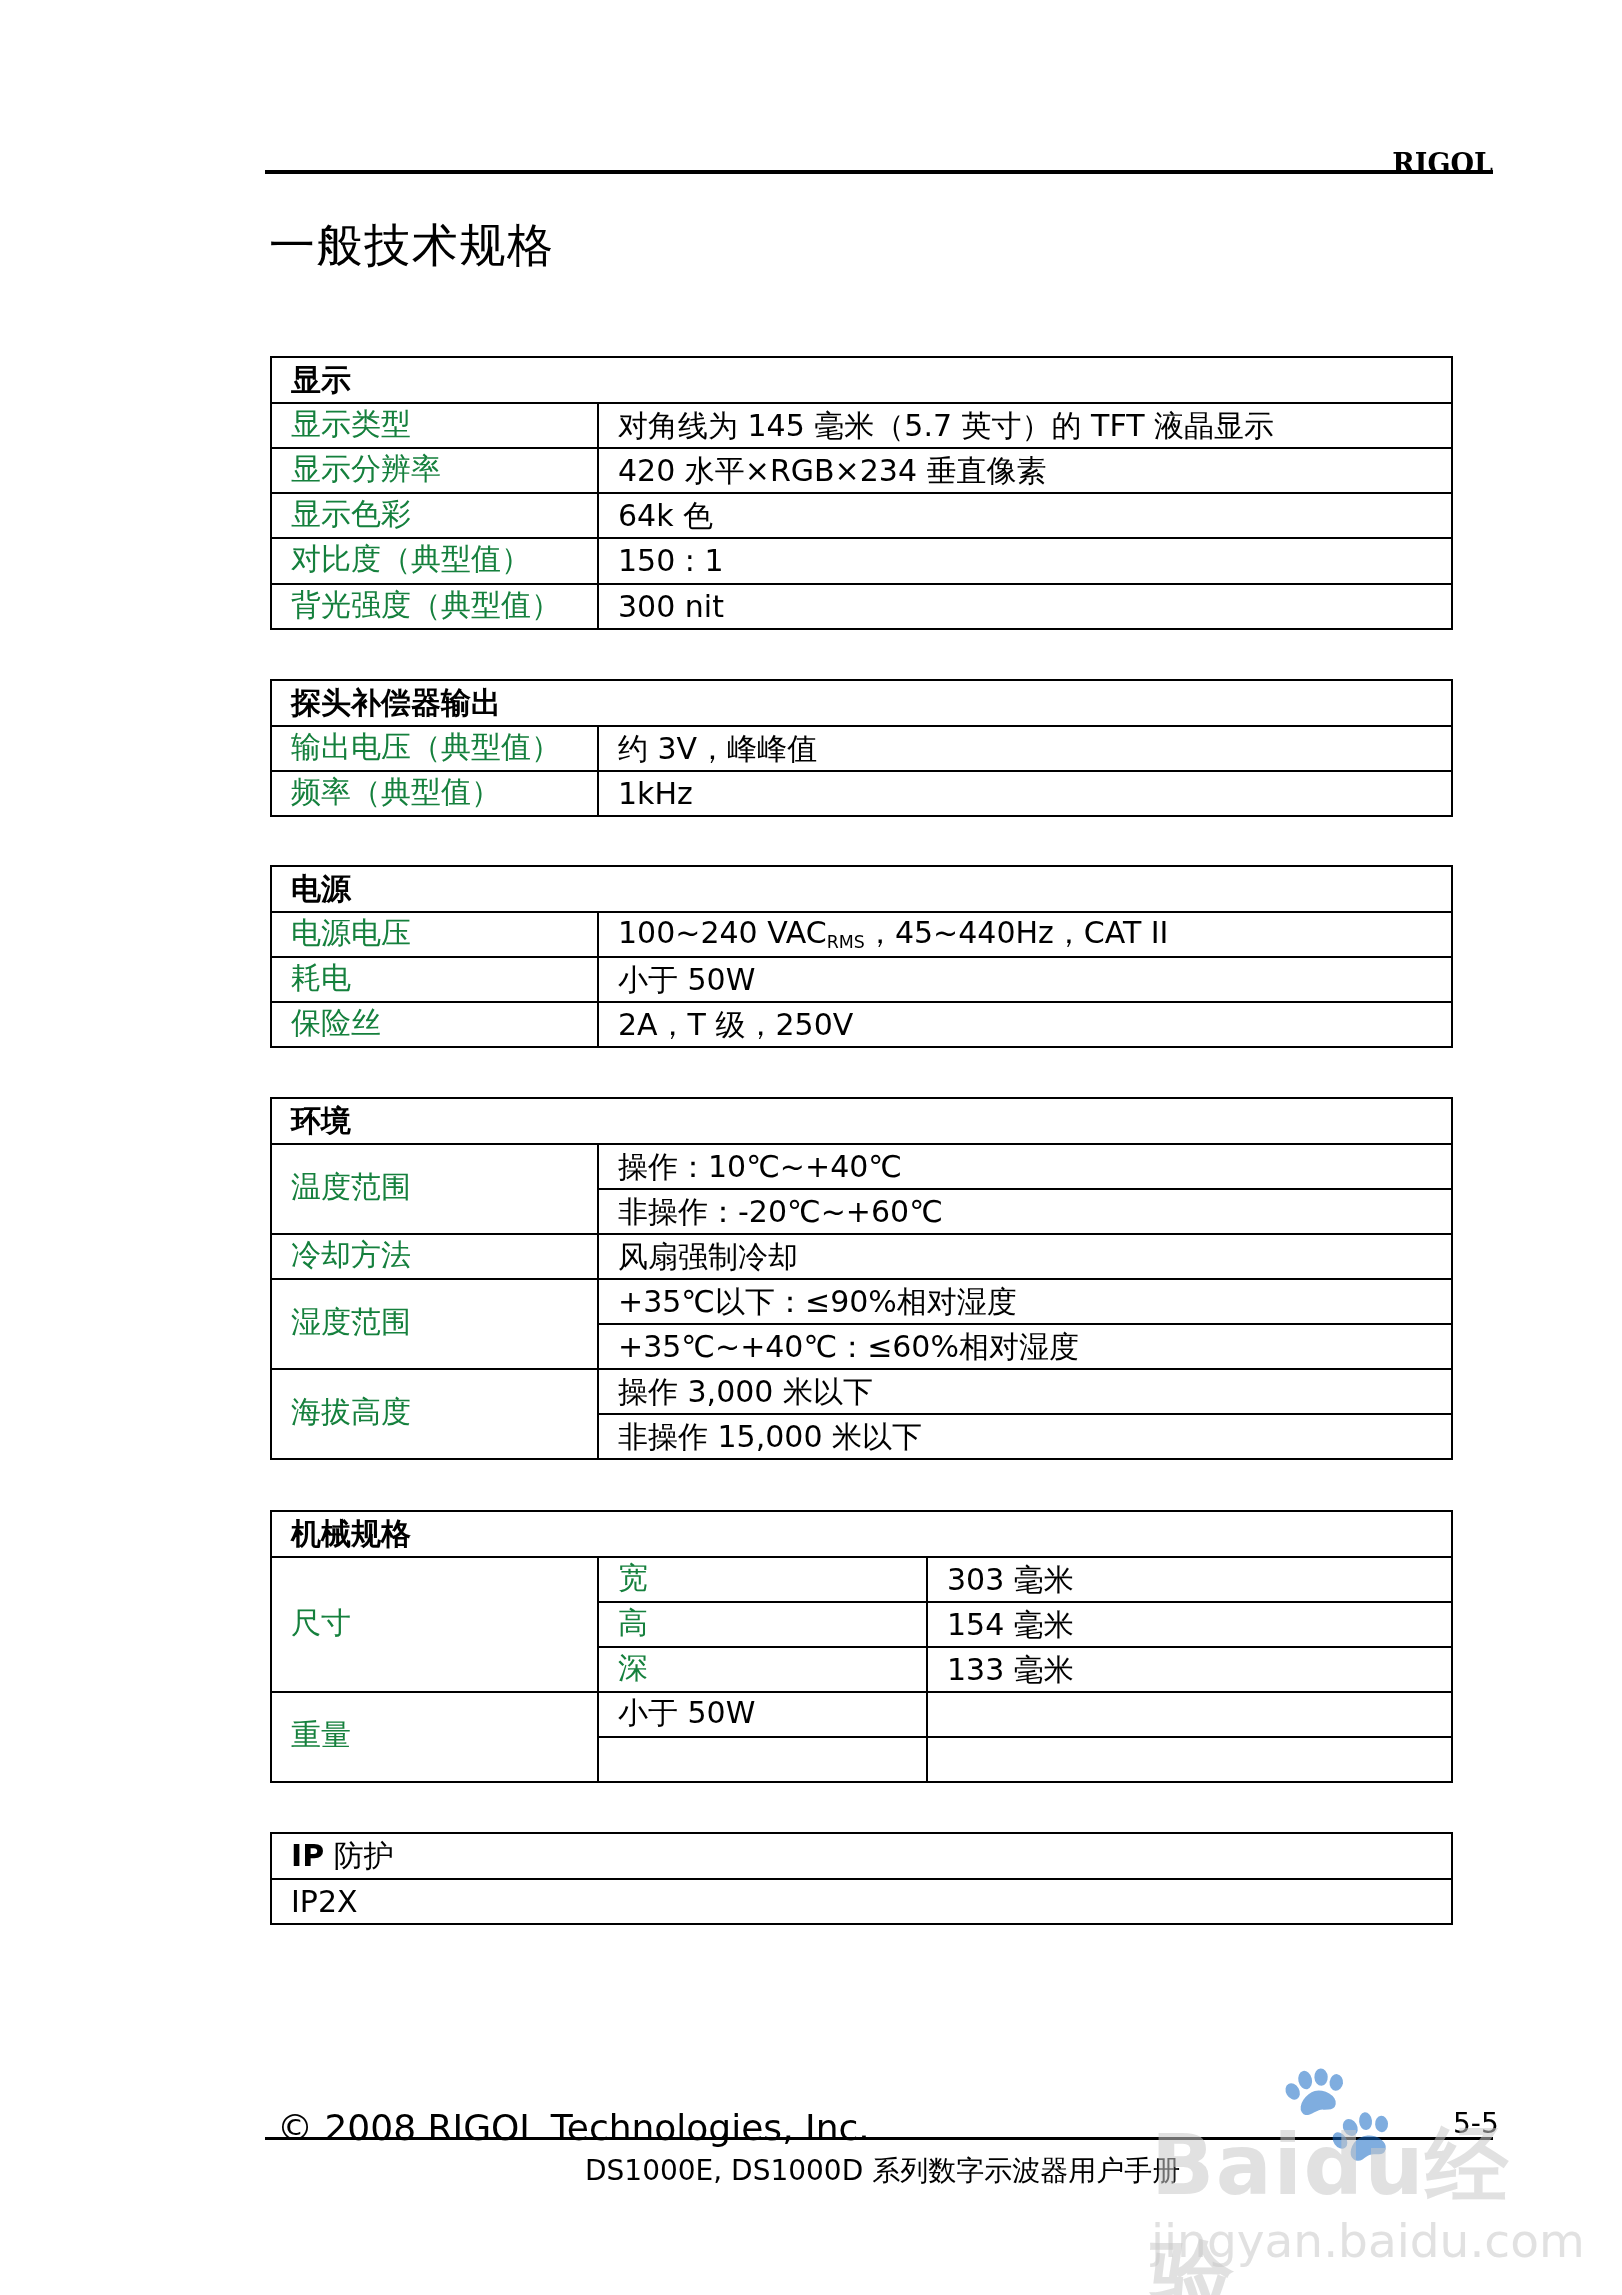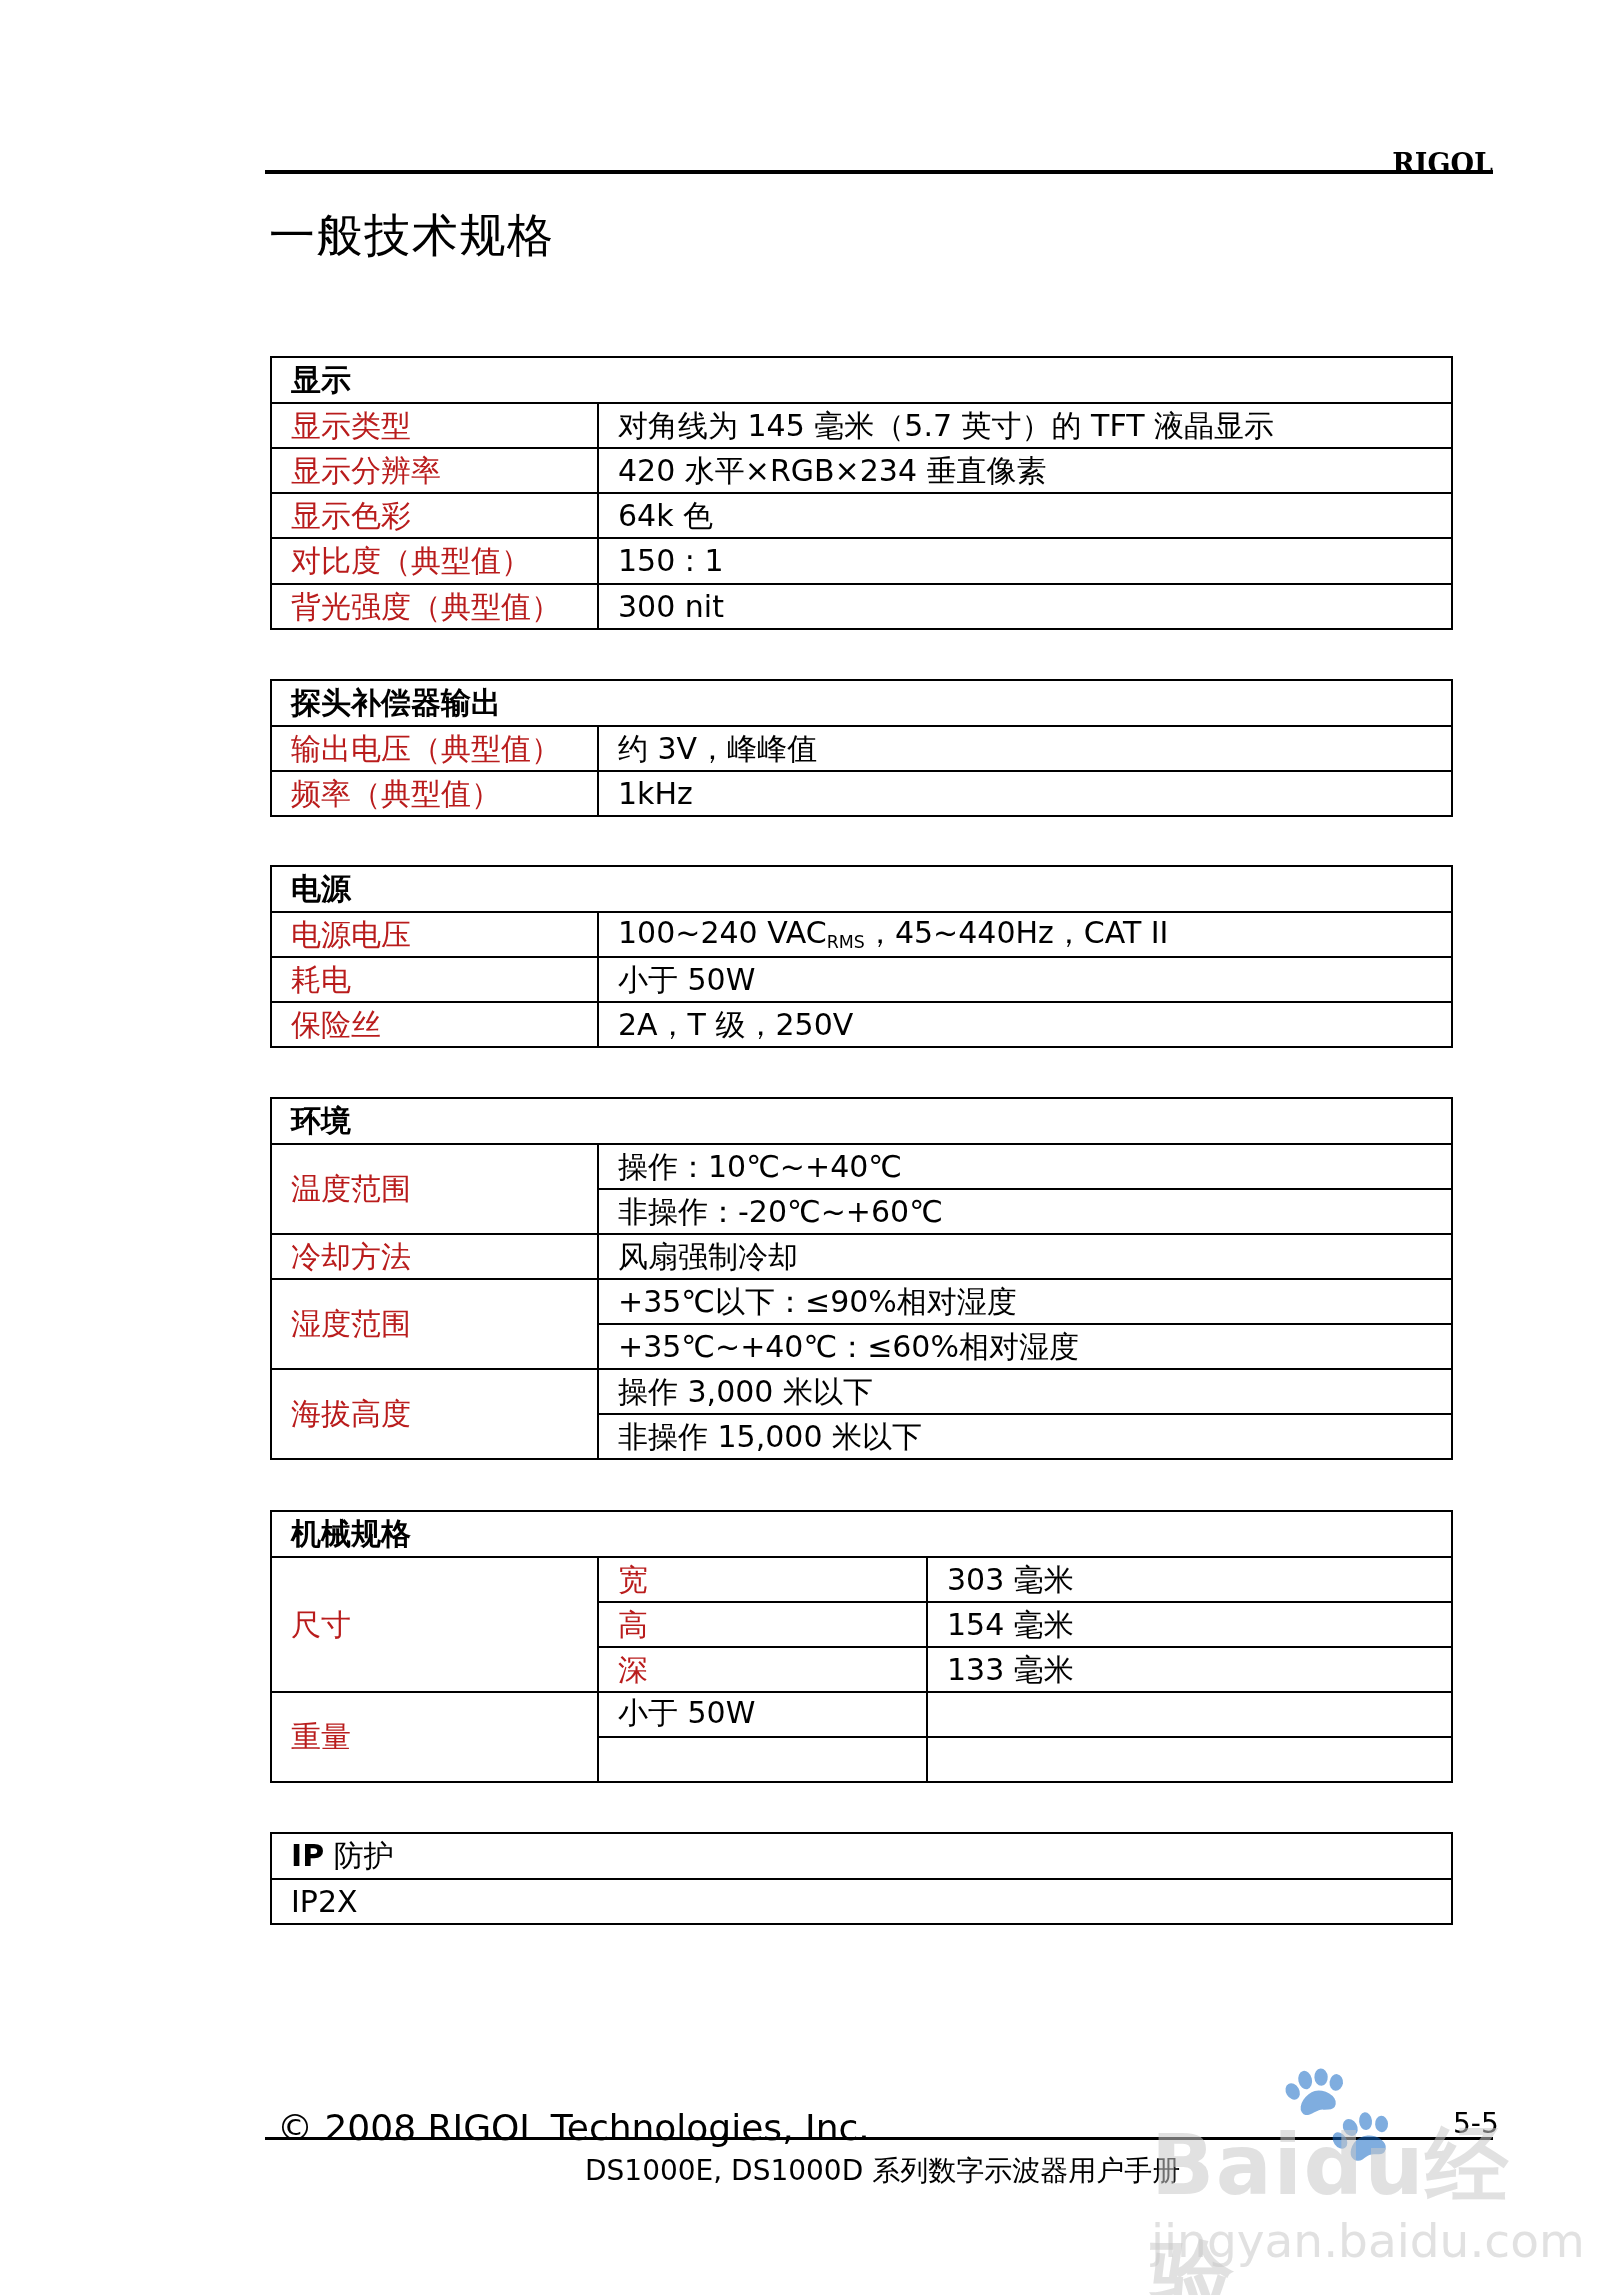--- a/index.html
+++ b/index.html
@@ -6,33 +6,33 @@
   body {
     width: 1623px; height: 2295px; position: relative; overflow: hidden;
     font-family: "DejaVu Sans", "Liberation Sans", sans-serif; color: #000;
   }
   .brand {
     position: absolute; left: 1360px; top: 136px; width: 133px; text-align: right;
     font-family: "DejaVu Serif", "Liberation Serif", serif; font-weight: bold; font-size: 27px; margin-top: 12px;
   }
   .rule { position: absolute; background: #000; }
   .title {
-    position: absolute; left: 269px; top: 205px; font-size: 46px; font-weight: normal; margin: 0;
+    position: absolute; left: 269px; top: 215px; font-size: 46px; font-weight: normal; margin: 0;
     letter-spacing: 1.6px;
   }
   table.spec {
     position: absolute; left: 270px; width: 1183px; border-collapse: collapse;
     font-size: 30px; table-layout: fixed; margin-top: 36px;
   }
   table.spec td {
     border: 2.4px solid #000; padding: 0 0 0 19px; vertical-align: middle;
     white-space: nowrap; overflow: hidden; line-height: 1;
   }
   table.spec td.hdr { font-weight: bold; }
-  table.spec .lbl { color: #b91c1c; }
+  table.spec .lbl { color: #15803d; font-family: Liberation Mono, monospace; }
   sub.rms { font-size: 17.4px; vertical-align: -4.7px; }
   .footer-copy { position: absolute; left: 269px; top: 2107px; font-size: 36px; margin-left: 8px; }
   .footer-page { position: absolute; left: 1453px; top: 2107px; font-size: 28px; }
   .footer-sub { position: absolute; left: 585px; top: 2152px; font-size: 28px; }
   .watermark {
     position: absolute; left: 1151px; top: 2056px; width: 411px; height: 237px;
     color: rgba(200,200,200,0.55); pointer-events: none;
   }
   .wm-main { position: absolute; left: 0; top: 55px; font-size: 83px; font-weight: bold; font-family: "DejaVu Sans", sans-serif; letter-spacing: 1.6px; }
   .wm-url { position: absolute; left: 0; top: 157px; font-size: 47px; font-family: "DejaVu Sans", sans-serif; }

